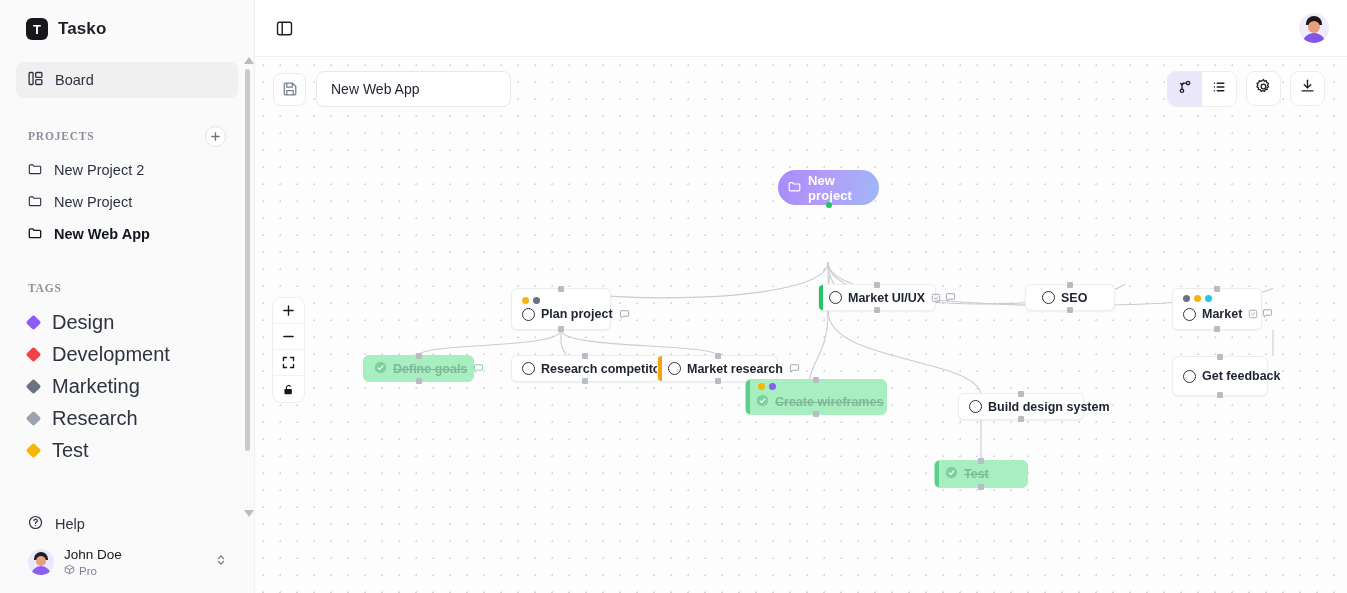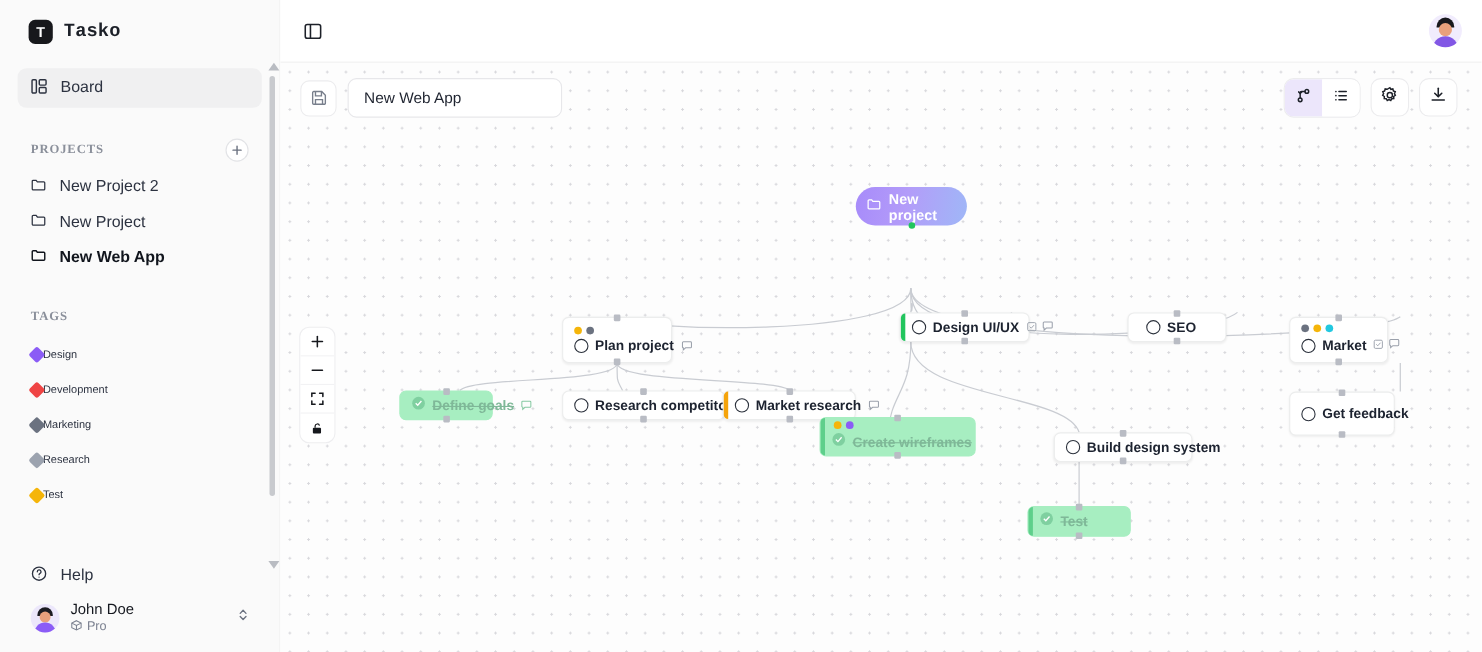--- a/index.html
+++ b/index.html
@@ -19,21 +19,21 @@
     position: relative;
     flex: 0 0 255px;
     border-right: 1px solid #f0f0f0;
   }
   .brand { display: flex; align-items: center; gap: 10px; padding: 18px 0 0 26px; }
   .brand-logo {
     width: 22px; height: 22px; border-radius: 6px; background: #17181c;
     display: flex; align-items: center; justify-content: center;
     color: #fff; font-size: 13px; font-weight: 700; line-height: 1;
   }
-  .brand-name { font-size: 17px; font-weight: 700; color: #1c2028; letter-spacing: .1px; font-family: Liberation Mono, monospace; }
+  .brand-name { font-size: 17px; font-weight: 700; color: #1c2028; letter-spacing: .1px; }
 
   .nav-main { margin: 22px 16px 0 16px; }
   .nav-item {
     display: flex; align-items: center; gap: 12px;
     height: 36px; padding: 0 12px; border-radius: 8px;
     font-size: 14.5px; color: #2c3240; cursor: pointer;
   }
   .nav-item.active { background: #f0f0f1; }
 
   .section-head {
@@ -51,23 +51,23 @@
   .proj-list { margin: 2px 16px 0 16px; }
   .proj-item {
     display: flex; align-items: center; gap: 12px;
     height: 32px; padding: 0 12px; border-radius: 8px;
     font-size: 14.5px; color: #2c3240; cursor: pointer;
   }
   .proj-item.selected { font-weight: 700; color: #11151d; }
 
   .tag-list { margin: 4px 16px 0 16px; }
   .tag-item {
-    display: flex; align-items: center; 
+    display: flex; align-items: center; gap: 13px;
     height: 32px; padding: 0 12px; border-radius: 8px;
-    font-size: 10px; color: #2c3240; cursor: pointer;
+    font-size: 20px; color: #2c3240; cursor: pointer;
   }
   .diamond { width: 11px; height: 11px; transform: rotate(45deg); border-radius: 2px; flex: 0 0 11px; }
 
   .sidebar-bottom { position: absolute; left: 0; bottom: 0; width: 255px; padding: 0 16px 12px 16px; }
   .help-item {
     display: flex; align-items: center; gap: 12px;
     height: 34px; padding: 0 12px; border-radius: 8px;
     font-size: 14.5px; color: #2c3240; cursor: pointer;
   }
   .user-row {
@@ -460,21 +460,21 @@
           </span>
         </span>
         <span class="handle top"></span>
         <span class="handle bottom"></span>
       </div>
 
       <div class="node" style="left:563px; top:227px; width:118px; height:27px;">
         <span class="accent" style="background:#22c55e"></span>
         <span class="node-row">
           <span class="circle-check"></span>
-          <span class="node-label">Design UI/UX</span>
+          <span class="node-label">Market UI/UX</span>
           <span class="node-icons">
             <span>
               <svg width="10" height="10" viewBox="0 0 14 14" fill="none" stroke="#9aa0ab" stroke-width="1.2">
                 <rect x="1.8" y="1.8" width="10.4" height="10.4" rx="1.6"></rect>
                   <polyline points="4.4,7 6.3,8.9 9.8,5"></polyline>
               </svg>
             </span>
             <span>
               <svg width="11" height="11" viewBox="0 0 14 14" fill="none" stroke="#9aa0ab" stroke-width="1.2">
                 <path d="M1.8 3.2a1 1 0 0 1 1-1h8.4a1 1 0 0 1 1 1v5a1 1 0 0 1-1 1H5.4l-2.6 2.3V9.2a1 1 0 0 1-1-1z"></path>
@@ -515,21 +515,21 @@
               <svg width="11" height="11" viewBox="0 0 14 14" fill="none" stroke="#9aa0ab" stroke-width="1.2">
                 <path d="M1.8 3.2a1 1 0 0 1 1-1h8.4a1 1 0 0 1 1 1v5a1 1 0 0 1-1 1H5.4l-2.6 2.3V9.2a1 1 0 0 1-1-1z"></path>
               </svg>
             </span>
           </span>
         </span>
         <span class="handle top"></span>
         <span class="handle bottom"></span>
       </div>
 
-      <div class="node done" style="left:108px; top:298px; width:85px; height:27px;">
+      <div class="node done" style="left:108px; top:298px; width:111px; height:27px;">
         <span class="node-row">
           <span>
             <svg width="13" height="13" viewBox="0 0 14 14" fill="#7fd0a0" stroke="#ffffff" stroke-width="1.3">
               <circle cx="7" cy="7" r="6.2" stroke="none"></circle>
                 <polyline points="4.2,7.1 6.2,9.1 9.8,4.9" fill="none"></polyline>
             </svg>
           </span>
           <span class="node-label">Define goals</span>
           <span class="node-icons">
             <svg width="11" height="11" viewBox="0 0 14 14" fill="none" stroke="#86c9a2" stroke-width="1.2">

